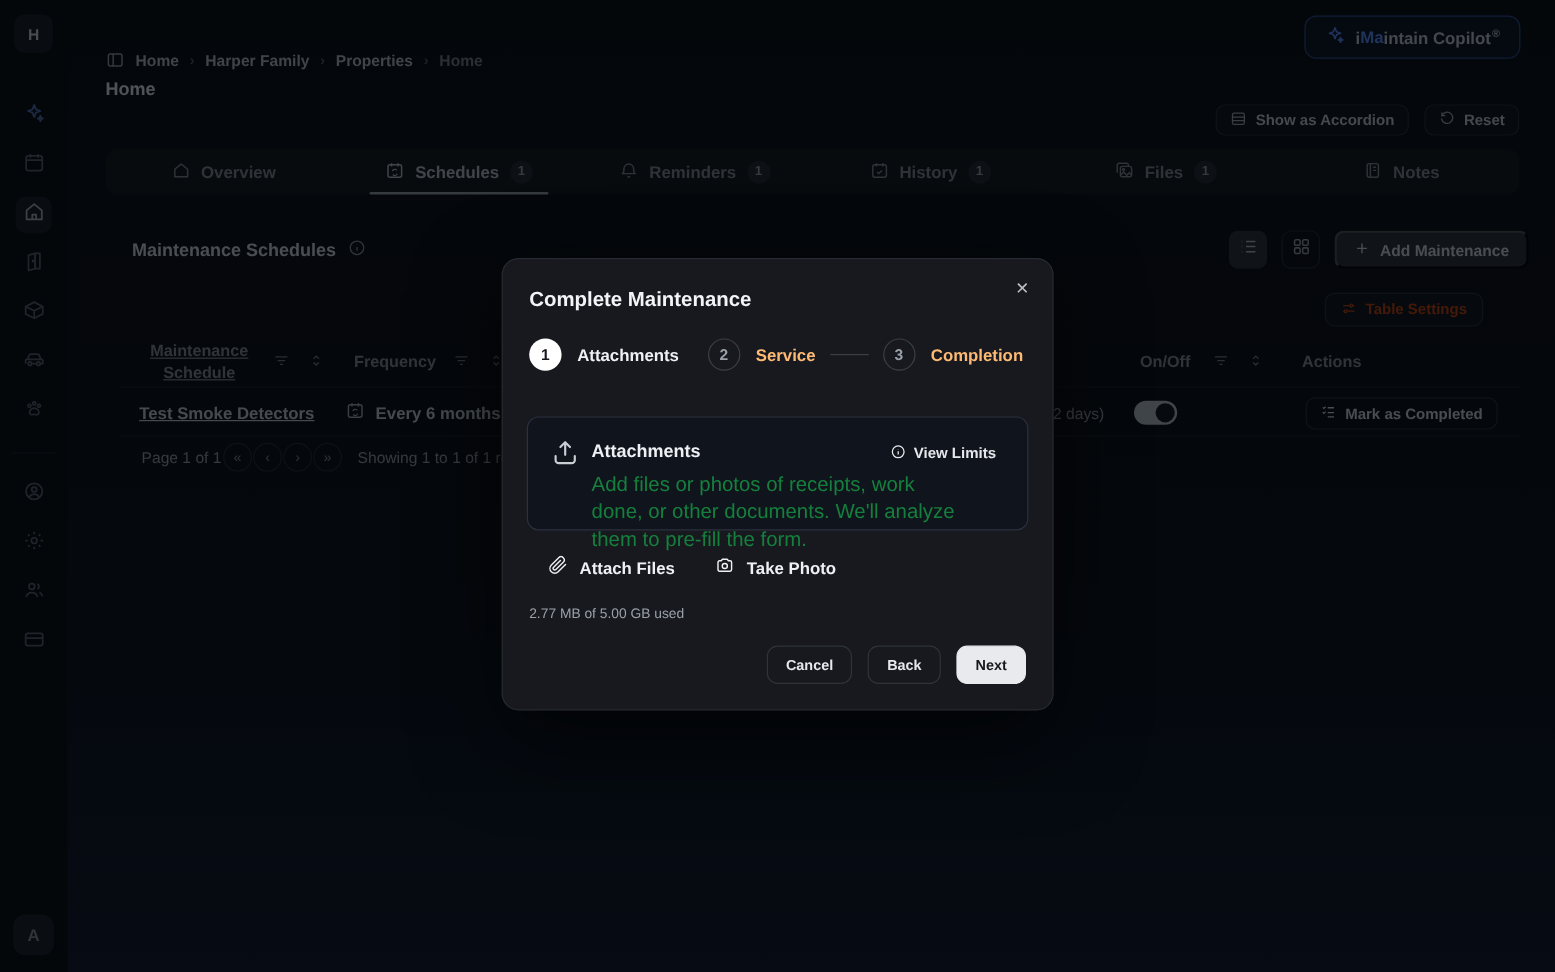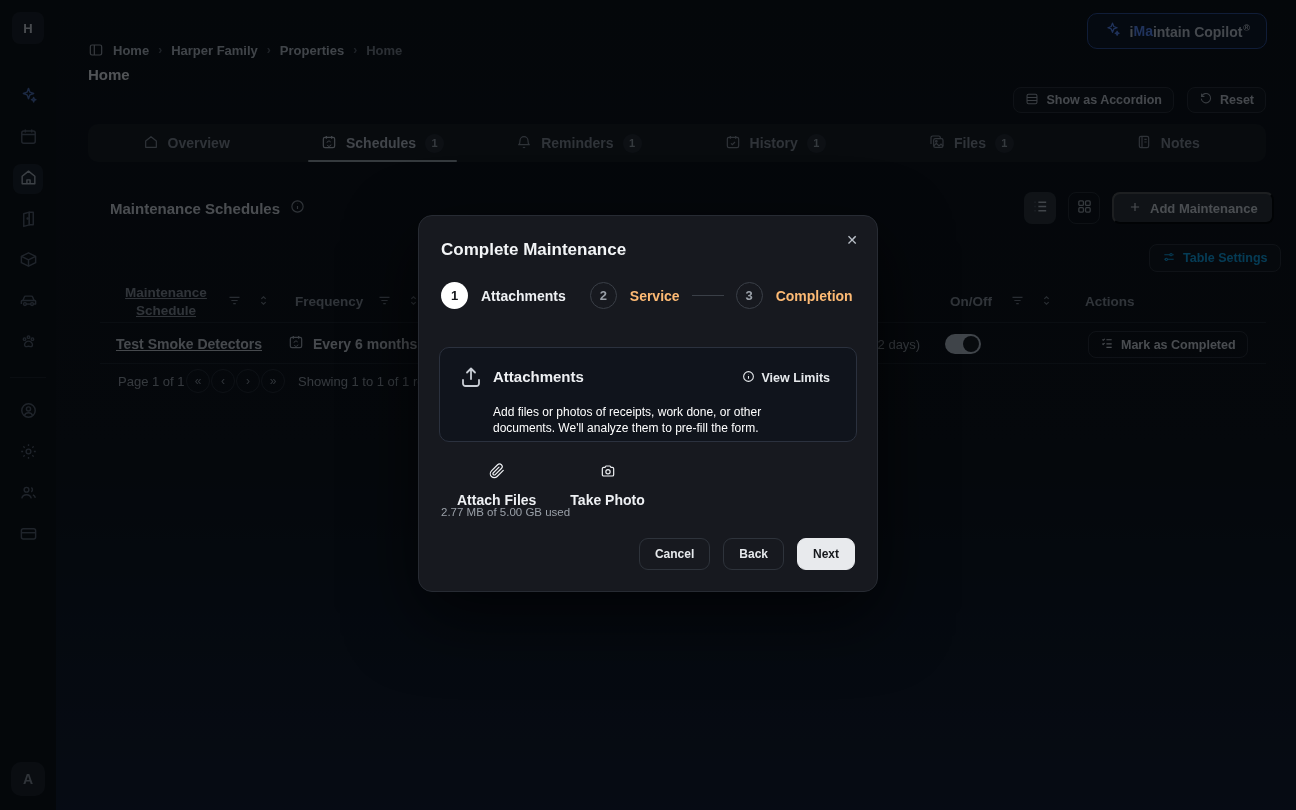--- a/index.html
+++ b/index.html
@@ -76,23 +76,23 @@
   .icon-btn { width:32px; height:32px; border-radius:8px; display:grid;
     place-items:center; color:#b9bfc7; border:1px solid transparent; cursor:pointer; }
   .icon-btn svg { width:17px; height:17px; }
   .icon-btn.sel { background:#2c3137; }
   .icon-btn.outl { border-color:#262a31; color:#9aa0a8; }
   .btn-add { position:absolute; left:1112px; top:192px; height:32px;
     padding:0 14px; border-radius:8px; background:#2c3137; color:#d6dade;
     font-size:13px; font-weight:600; display:flex; align-items:center; gap:8px;
     cursor:pointer; }
   .btn-add svg { width:14px; height:14px; }
-  .btn-tablesettings { position:absolute; left:1149px; top:244px; height:28px;
+  .btn-tablesettings { position:absolute; left:1104px; top:244px; height:28px;
     padding:0 12px; border:1px solid #2a2e35; border-radius:8px; background:#101318;
-    color:#0ea5e9; font-size:12.5px; font-weight:bold; display:flex;
+    color:#c2410c; font-size:12.5px; font-weight:bold; display:flex;
     align-items:center; gap:7px; cursor:pointer; }
   .btn-tablesettings svg { width:14px; height:14px; }
 
   
   .th { position:absolute; color:#8b919a; font-size:13.5px; font-weight:600; }
   .th-icons { position:absolute; display:flex; gap:14px; color:#767d86; }
   .th-icons svg { width:15px; height:15px; cursor:pointer; }
   .hdr-line { position:absolute; left:100px; right:30px; top:322px; height:1px;
     background:#1c2026; }
   .row-line { position:absolute; left:100px; right:30px; top:363px; height:1px;
@@ -146,27 +146,27 @@
     height:24px; color:#c9ced5; }
   .attach-panel .up-icon svg { width:24px; height:24px; }
   .attach-panel h3 { position:absolute; left:53px; top:20px; font-size:15px;
     font-weight:bold; color:#eef0f3; }
   .view-limits { position:absolute; right:26px; top:22px; display:flex;
     align-items:center; gap:6px; font-size:12.5px; font-weight:bold;
     color:#e6e9ec; cursor:pointer; background:transparent; border:none;
     font-family:inherit; }
   .view-limits svg { width:13px; height:13px; }
   .attach-desc { position:absolute; left:53px; top:44px; width:316px;
-    font-size:12px; line-height:1.36; color:#ffffff;margin-top:12px; }
+    font-size:17px; line-height:1.36; color:#15803d; }
 
   .attach-actions { position:absolute; left:38px; top:247px; display:flex;
     gap:34px; }
   .txt-btn { display:flex; align-items:center; gap:10px; font-size:14px;
     font-weight:bold; color:#eef0f3; cursor:pointer; background:transparent;
-    border:none; font-family:inherit;flex-direction:column; }
+    border:none; font-family:inherit; }
   .txt-btn svg { width:16px; height:16px; }
 
   .storage { position:absolute; left:22px; top:290px; font-size:11.5px;
     color:#9aa0a8; }
 
   .modal-footer { position:absolute; right:22px; bottom:21px; display:flex;
     gap:13px; }
   .mbtn { height:32px; padding:0 15px; border-radius:9px; font-size:12px;
     font-weight:bold; display:flex; align-items:center; cursor:pointer;
     font-family:inherit; }

